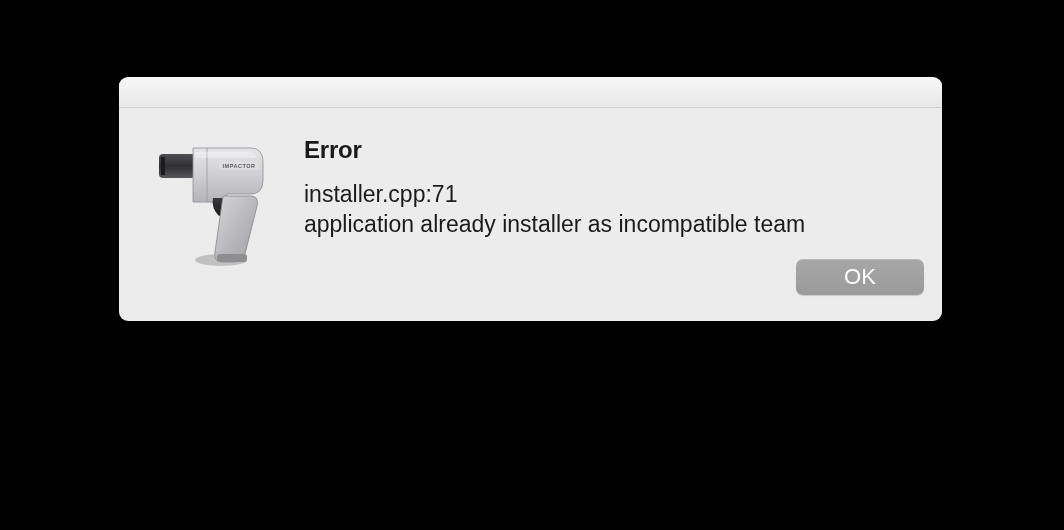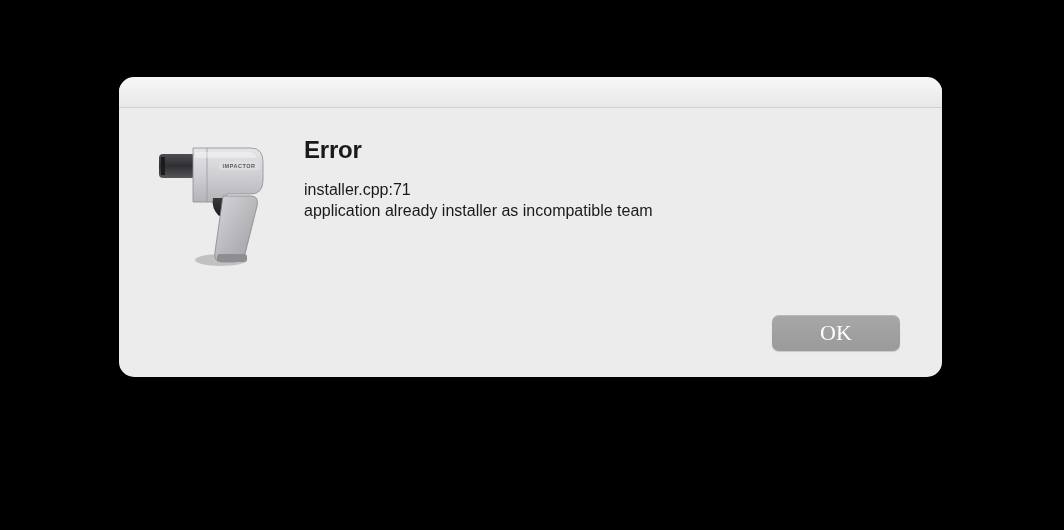--- a/index.html
+++ b/index.html
@@ -8,23 +8,23 @@
       height: 530px;
       background: #000;
       font-family: -apple-system, "Helvetica Neue", Helvetica, Arial, sans-serif;
       overflow: hidden;
     }
     .dialog {
       position: absolute;
       left: 119px;
       top: 77px;
       width: 823px;
-      height: 300px;
+      height: 244px;
       background: #ececec;
-      border-radius: 15px;
+      border-radius: 9px;
       box-shadow: 0 25px 60px rgba(0,0,0,0.55), 0 0 0 1px rgba(0,0,0,0.15);
       border-top: 1px solid rgba(255,255,255,0.6);
       overflow: hidden;
     }
     .titlebar {
       height: 30px;
       background: linear-gradient(to bottom, #f7f7f7, #e8e8e8);
       border-bottom: 1px solid #d0d0d0;
     }
     .content {
@@ -46,30 +46,29 @@
       right: 30px;
     }
     .error-title {
       font-size: 24px;
       font-weight: 700;
       color: #1a1a1a;
       margin-bottom: 16px;
       letter-spacing: -0.2px;
     }
     .error-line {
-      font-size: 16px;
+      font-size: 23px;
       font-weight: 400;
       color: #1a1a1a;
       line-height: 1.3;
     }
     .btn-row {
       position: absolute;
-      right: 42px;
+      right: 18px;
       bottom: 26px;
-      font-family: Liberation Serif, serif;
     }
     .ok-btn {
       min-width: 128px;
       height: 36px;
       border: none;
       border-radius: 7px;
       background: linear-gradient(to bottom, #a7a7a7, #9a9a9a);
       color: #fff;
       font-size: 22px;
       font-weight: 400;

